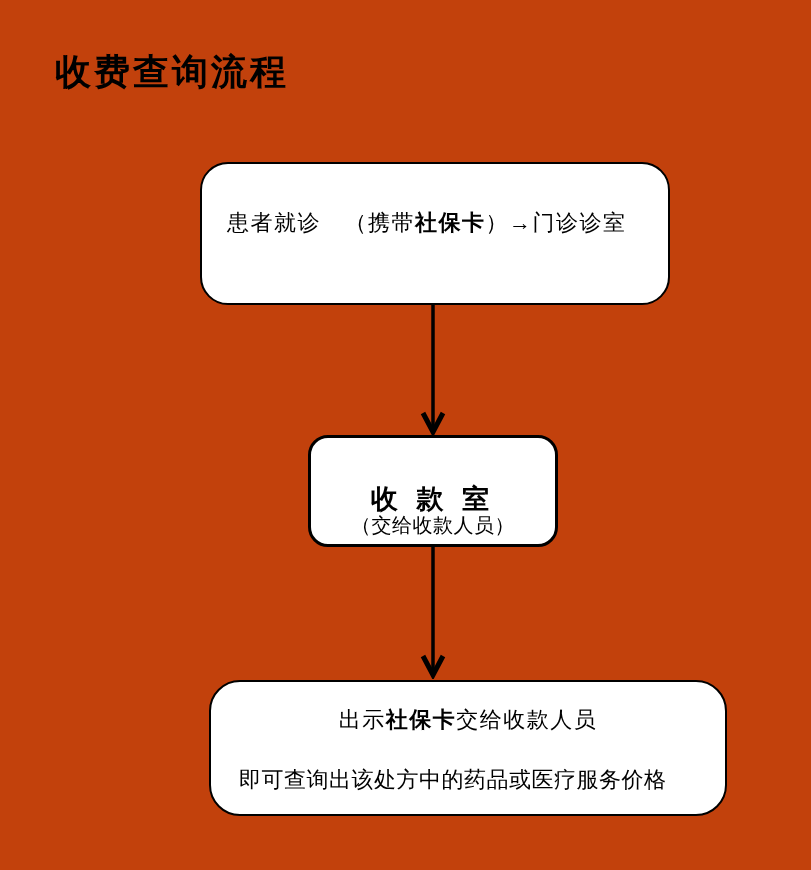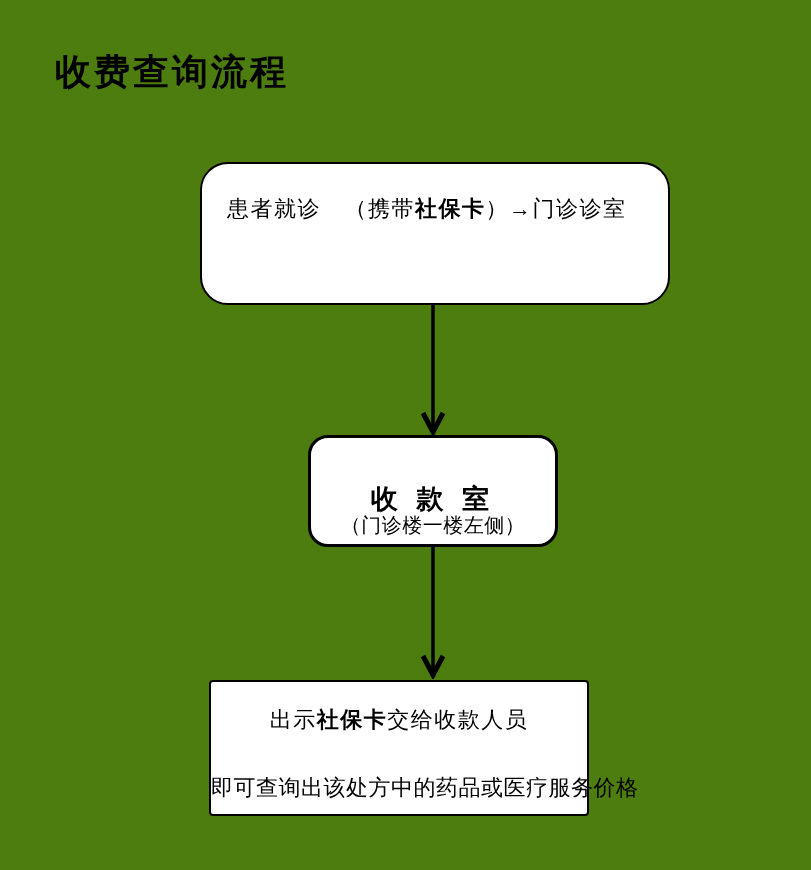--- a/index.html
+++ b/index.html
@@ -5,21 +5,21 @@
   * { margin: 0; padding: 0; box-sizing: border-box; }
   html, body { background: #ffffff; }
   body {
     font-family: "Liberation Serif", "DejaVu Serif", serif;
     color: #000000;
   }
   .canvas {
     position: relative;
     width: 811px;
     height: 870px;
-    background: #4d7c0f;
+    background: #c2410c;
     overflow: hidden;
   }
   .page-title {
     position: absolute;
     left: 55px;
     top: 48px;
     font-size: 36px;
     font-weight: bold;
     letter-spacing: 3px;
     white-space: nowrap;
@@ -40,33 +40,33 @@
     left: 308px;
     top: 435px;
     width: 250px;
     height: 112px;
     border-width: 3px;
     border-radius: 20px;
   }
   .box-3 {
     left: 209px;
     top: 680px;
-    width: 380px;
+    width: 518px;
     height: 136px;
-    border-radius: 4px;
+    border-radius: 31px;
   }
   .box-line {
     position: absolute;
     width: 100%;
     font-size: 22px;
     line-height: 28px;
     letter-spacing: 1.5px;
     white-space: nowrap;
   }
-  .b1-l1 { top: 31px; left: 25px; width: auto; text-align: left; }
+  .b1-l1 { top: 45px; left: 25px; width: auto; text-align: left; }
   .b1-l2 { top: 96px;  text-align: center; }
   .b2-title {
     position: absolute;
     top: 28px;
     width: 100%;
     text-align: center;
     font-size: 27px;
     line-height: 34px;
     font-weight: bold;
     letter-spacing: 6px;
@@ -77,21 +77,21 @@
     position: absolute;
     top: 74px;
     width: 100%;
     text-align: center;
     font-size: 20px;
     line-height: 26px;
     letter-spacing: 0.5px;
     white-space: nowrap;
   }
   .b3-l1 { top: 24px; text-align: center; }
-  .b3-l2 { top: 92px; text-align: center; letter-spacing: 0.5px; }
+  .b3-l2 { top: 84px; letter-spacing: 0.5px; margin-left: 28px; }
   .bold-part { font-weight: bold; }
   .flow-arrow {
     position: absolute;
     width: 28px;
     display: block;
   }
   .arrow-1 { left: 419px; top: 304px; height: 132px; }
   .arrow-2 { left: 419px; top: 546px; height: 133px; }
 </style>
 </head>
@@ -107,21 +107,21 @@
     </div>
   </div>
 
   <svg class="flow-arrow arrow-1" viewBox="0 0 28 132" xmlns="http://www.w3.org/2000/svg">
     <line x1="14" y1="0" x2="14" y2="127" stroke="#000000" stroke-width="3.5"></line>
     <path d="M4,109 L14,128 L24,109" stroke="#000000" stroke-width="5" fill="none" stroke-linejoin="miter"></path>
   </svg>
 
   <div class="flow-box box-2">
     <div class="b2-title">收 款 室</div>
-    <div class="b2-subtitle">（门诊楼一楼左侧）</div>
+    <div class="b2-subtitle">（交给收款人员）</div>
   </div>
 
   <svg class="flow-arrow arrow-2" viewBox="0 0 28 133" xmlns="http://www.w3.org/2000/svg">
     <line x1="14" y1="0" x2="14" y2="128" stroke="#000000" stroke-width="3.5"></line>
     <path d="M4,110 L14,129 L24,110" stroke="#000000" stroke-width="5" fill="none" stroke-linejoin="miter"></path>
   </svg>
 
   <div class="flow-box box-3">
     <div class="box-line b3-l1">
       <span>出示</span><span class="bold-part">社保卡</span><span>交给收款人员</span>

